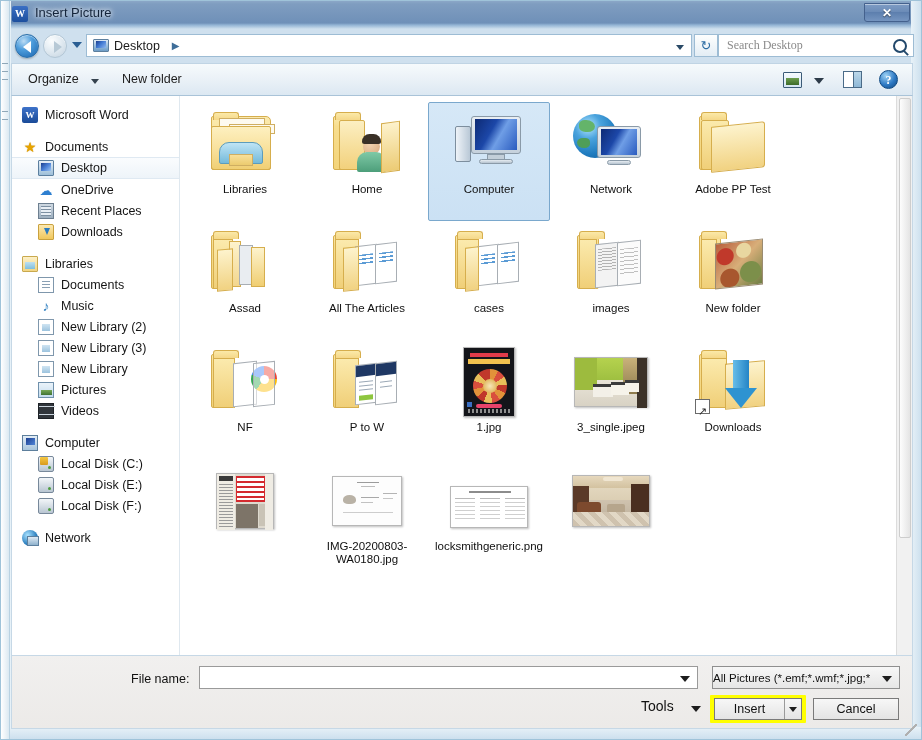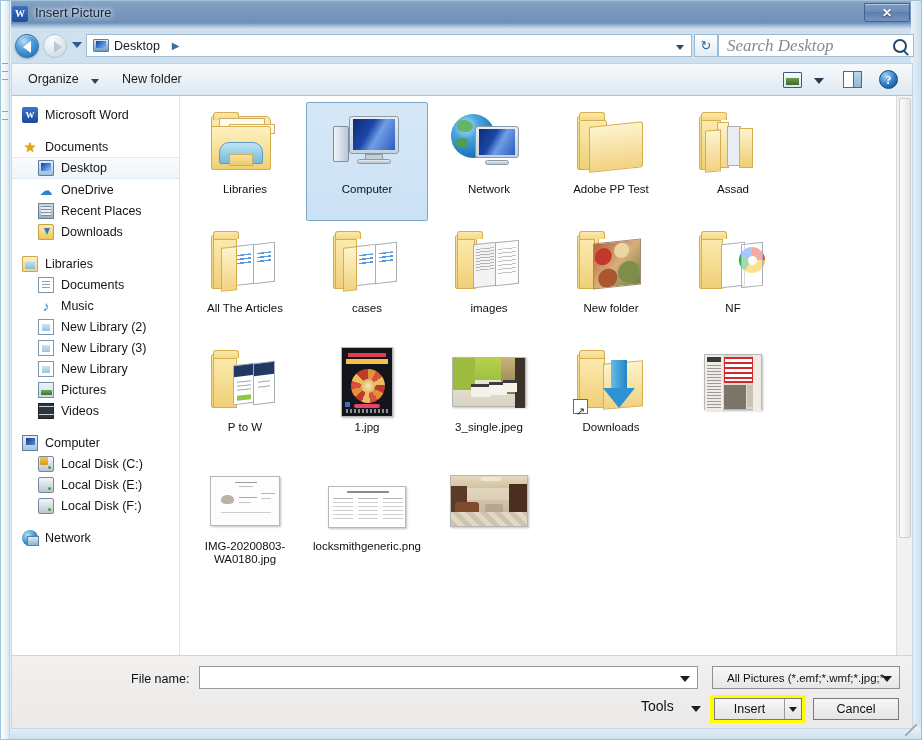--- a/index.html
+++ b/index.html
@@ -156,22 +156,21 @@
     background: linear-gradient(to bottom,#fdfefe,#e3edf5);
     cursor: pointer; text-align: center; line-height: 21px;
     font-size: 13px; color: #2e6da4;
   }
   #searchbox {
     position: absolute; left: 708px; top: 4px; width: 196px; height: 23px;
     background: #ffffff; border: 1px solid #9dbcd4;
     display: flex; align-items: center;
   }
   #search-placeholder {
-    margin-left: 8px; font-size: 17px; color: #8a8a8a;
-    font-style: italic;
+    margin-left: 8px; font-size: 12px; color: #8a8a8a;
     font-family: "Liberation Serif", serif;
   }
   #search-icon {
     position: absolute; right: 6px; top: 4px; width: 14px; height: 14px;
     border: 2px solid #22486b; border-radius: 50%; box-sizing: border-box;
   }
   #search-icon::after {
     content: ""; position: absolute; right: -4px; bottom: -3px;
     width: 6px; height: 2px; background: #22486b;
     transform: rotate(45deg);
@@ -408,21 +407,21 @@
     border-left: 5px solid transparent; border-right: 5px solid transparent;
     border-top: 6px solid #1d1d1d; cursor: pointer;
   }
   #filter-select {
     position: absolute; left: 711px; top: 665px; width: 188px; height: 23px;
     background: linear-gradient(to bottom,#f7f7f7,#e6e6e6);
     border: 1px solid #8f8f8f; z-index: 13;
     display: flex; align-items: center;
   }
   #filter-text {
-    margin-left: 14px; font-size: 11.5px; color: #111;
+    margin-left: 0; font-size: 11.5px; color: #111;
     white-space: nowrap; overflow: hidden; width: 160px;
   }
   #filter-arrow {
     position: absolute; right: 7px; top: 9px;
     width: 0; height: 0;
     border-left: 5px solid transparent; border-right: 5px solid transparent;
     border-top: 6px solid #1d1d1d;
   }
   #tools-btn {
     position: absolute; left: 640px; top: 697px;
@@ -623,20 +622,34 @@
             <div class="fpaper" style="left:8px;top:2px;width:46px;height:10px;background:#fdfaf0;border-color:#cfae62"></div>
             <div class="fpaper" style="left:18px;top:8px;width:46px;height:10px;background:#fdfaf0;border-color:#cfae62"></div>
             <div class="front"></div>
             <div style="position:absolute;left:8px;top:26px;width:44px;height:22px;background:linear-gradient(to bottom,#bfe4f5,#74bada);border:1px solid #5c9cbc;border-radius:10px 10px 2px 2px"></div>
             <div style="position:absolute;left:18px;top:38px;width:24px;height:12px;background:linear-gradient(to bottom,#f8e09a,#eccb6f);border:1px solid #cfae62"></div>
           </div>
         </div>
         <div class="file-label">Libraries</div>
       </div>
 
+      <div class="file-item">
+        <div class="thumb">
+          <div class="folder open">
+            <div class="back"></div>
+            <div class="tab"></div>
+            <div style="position:absolute;left:6px;top:4px;width:26px;height:50px;background:linear-gradient(to bottom,#fcefc2,#f2d17c);border:1px solid #d6ae4d;border-radius:2px"></div>
+            <div style="position:absolute;left:30px;top:22px;width:17px;height:17px;border-radius:50%;background:radial-gradient(circle at 40% 35%,#f3d3b0,#d8a87c)"></div>
+            <div style="position:absolute;left:29px;top:18px;width:19px;height:10px;border-radius:9px 9px 3px 3px;background:#3a3026"></div>
+            <div style="position:absolute;left:24px;top:36px;width:29px;height:20px;border-radius:10px 10px 2px 2px;background:linear-gradient(to bottom,#7fc9a6,#4d9e7a)"></div>
+            <div style="position:absolute;left:48px;top:6px;width:19px;height:50px;background:linear-gradient(to bottom,#fdf2cc,#eccb74);border:1px solid #d6ae4d;transform:skewY(-8deg)"></div>
+          </div>
+        </div>
+        <div class="file-label">Home</div>
+      </div>
 
       <div class="file-item selected">
         <div class="thumb">
           <div style="position:absolute;left:6px;top:18px;width:16px;height:36px;background:linear-gradient(to right,#eef3f8,#b9c8d6);border:1px solid #7d8e9e;border-radius:2px"></div>
           <div style="position:absolute;left:22px;top:8px;width:50px;height:38px;background:linear-gradient(to bottom,#e9eef3,#c5d1dc);border:1px solid #8a9aa8;border-radius:3px"></div>
           <div style="position:absolute;left:26px;top:11px;width:42px;height:31px;background:linear-gradient(120deg,#0d2a74 0%,#1c47a8 38%,#6f9ee6 58%,#2a5bbf 100%)"></div>
           <div style="position:absolute;left:38px;top:46px;width:18px;height:6px;background:#c3cfd9;border:1px solid #8a9aa8"></div>
           <div style="position:absolute;left:30px;top:51px;width:34px;height:5px;background:linear-gradient(to bottom,#e6ecf1,#b6c3cf);border:1px solid #8a9aa8;border-radius:3px"></div>
         </div>
         <div class="file-label">Computer</div>

